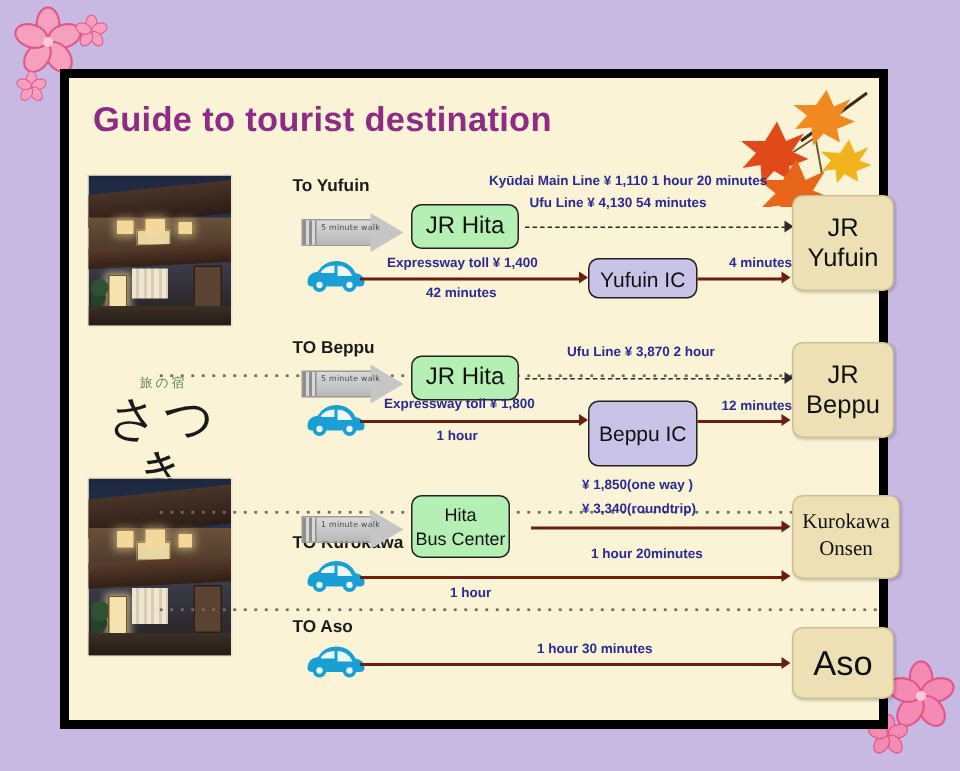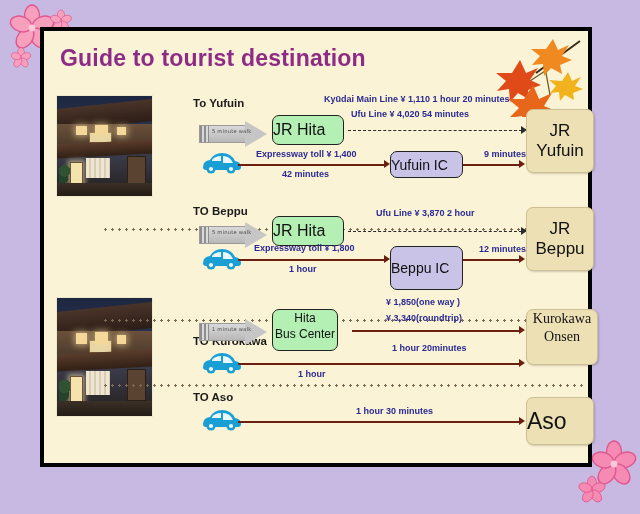--- a/index.html
+++ b/index.html
@@ -6,23 +6,23 @@
   body{
     width:640px;height:514px;overflow:hidden;
     background:#c6b8e0;
     font-family:"Liberation Sans", sans-serif;
     position:relative;
   }
   #slide{position:absolute;inset:0;background:#c7b9e1;}
 
   
   .card{
-    position:absolute;left:40px;top:27px;width:552px;height:440px;
+    position:absolute;left:40px;top:46px;width:552px;height:440px;
     background:#fbf3d5;
-    border:4px solid #000000;
+    border:6px solid #000000;
     box-sizing:border-box;
   }
 
   .title{
     position:absolute;left:16px;top:14px;
     font-size:23px;font-weight:bold;color:#8e2b86;
     letter-spacing:.2px;
     white-space:nowrap;
   }
 
@@ -76,21 +76,21 @@
      background:repeating-linear-gradient(90deg,#8e8e8e 0 2px,#d9d9d9 2px 4px);}
   .walk .txt{position:absolute;left:13px;top:7px;font-size:5.2px;color:#4a4a4a;
      font-family:"DejaVu Sans",sans-serif;letter-spacing:.2px;white-space:nowrap;}
 
   
   .car{position:absolute;width:44px;height:26px;}
   .car svg{display:block;}
 
   
   .bx{position:absolute;box-sizing:border-box;display:flex;align-items:center;
-      justify-content:flex-start;text-align:center;border-radius:7px;}
+      justify-content:center;text-align:center;border-radius:7px;}
   .bx-green{background:#b4f0b4;border:1.3px solid #222;color:#111;}
   .bx-purple{background:#c9c3e8;border:1.3px solid #222;color:#111;}
   .bx-beige{background:#ece0b4;border:1px solid #cbbf93;color:#111;
       box-shadow:1px 1px 2px rgba(0,0,0,.18);}
 
   
   .line{position:absolute;height:1.6px;background:#6b1f10;}
   .dash{position:absolute;height:0;border-top:1.8px dashed #2b2b2b;}
   .arrowhead{position:absolute;width:0;height:0;
      border-top:4px solid transparent;border-bottom:4px solid transparent;
@@ -185,20 +185,24 @@
       <div class="win" style="left:20%;top:30%;width:12%;height:9%;"></div>
       <div class="win" style="left:40%;top:29%;width:14%;height:10%;"></div>
       <div class="win" style="left:63%;top:31%;width:10%;height:8%;"></div>
       <div class="noren"></div>
       <div class="lantern"></div>
       <div class="plant"></div>
       <div class="door"></div>
       <div class="ground"></div>
     </div>
 
+    <div class="calli" style="left:10px;top:198px;">
+      <div class="small">旅の宿</div>
+      <div class="brush">さつき</div>
+    </div>
 
     <div class="photo" style="left:12px;top:266px;width:95px;height:118px;">
       <div class="sky"></div>
       <div class="roof"></div>
       <div class="wall"></div>
       <div class="sign"></div>
       <div class="roof2"></div>
       <div class="win" style="left:20%;top:30%;width:12%;height:9%;"></div>
       <div class="win" style="left:40%;top:29%;width:14%;height:10%;"></div>
       <div class="win" style="left:63%;top:31%;width:10%;height:8%;"></div>
@@ -218,21 +222,21 @@
           <div class="head"></div>
           <div class="bars"></div>
         <div class="txt">5 minute walk</div>
       </div>
 
       <div class="bx bx-green" style="left:78px;top:84px;width:72px;height:30px;font-size:16px;">
         <span>JR Hita</span>
       </div>
 
       <div class="lbl" style="left:130px;top:63px;">Kyūdai Main Line  ¥ 1,110   1 hour 20 minutes</div>
-      <div class="lbl" style="left:157px;top:78px;">Ufu Line  ¥ 4,020   54    minutes</div>
+      <div class="lbl" style="left:157px;top:78px;">Ufu Line  ¥ 4,130   54    minutes</div>
 
       <div class="dash" style="left:154px;top:99px;width:174px;"></div>
       <div class="arrowhead dk" style="left:327px;top:95px;"></div>
 
       <div class="car" style="left:5px;top:118px;">
         <svg width="44" height="26" viewBox="0 0 44 26">
           <path d="M4 18 q0 -6 7 -7 q4 -7 12 -7 q9 0 13 8 q6 1 6 6 q0 3 -3 3 H7 q-3 0 -3 -3 z" fill="#1a9fd4"></path>
           <path d="M13 11 q3 -4 9 -4 v5 H13 z" fill="#eaf7fd"></path>
           <path d="M24 7 q7 0 10 7 H24 z" fill="#eaf7fd"></path>
           <circle cx="12" cy="20" r="4.6" fill="#1a9fd4"></circle>
@@ -244,21 +248,21 @@
 
       <div class="lbl" style="left:62px;top:118px;">Expressway toll  ¥ 1,400</div>
       <div class="line" style="left:44px;top:133px;width:147px;"></div>
       <div class="arrowhead" style="left:190px;top:129px;"></div>
       <div class="lbl" style="left:88px;top:138px;">42 minutes</div>
 
       <div class="bx bx-purple" style="left:196px;top:120px;width:73px;height:27px;font-size:14px;">
         <span>Yufuin IC</span>
       </div>
 
-      <div class="lbl" style="left:290px;top:118px;">9 minutes</div>
+      <div class="lbl" style="left:290px;top:118px;">4 minutes</div>
       <div class="line" style="left:269px;top:133px;width:57px;"></div>
       <div class="arrowhead" style="left:325px;top:129px;"></div>
 
       <div class="bx bx-beige" style="left:332px;top:78px;width:68px;height:64px;font-size:17px;">
         <span>JR Yufuin</span>
       </div>
     </div>
 
     <div class="dots" style="top:197px;"></div>
 

